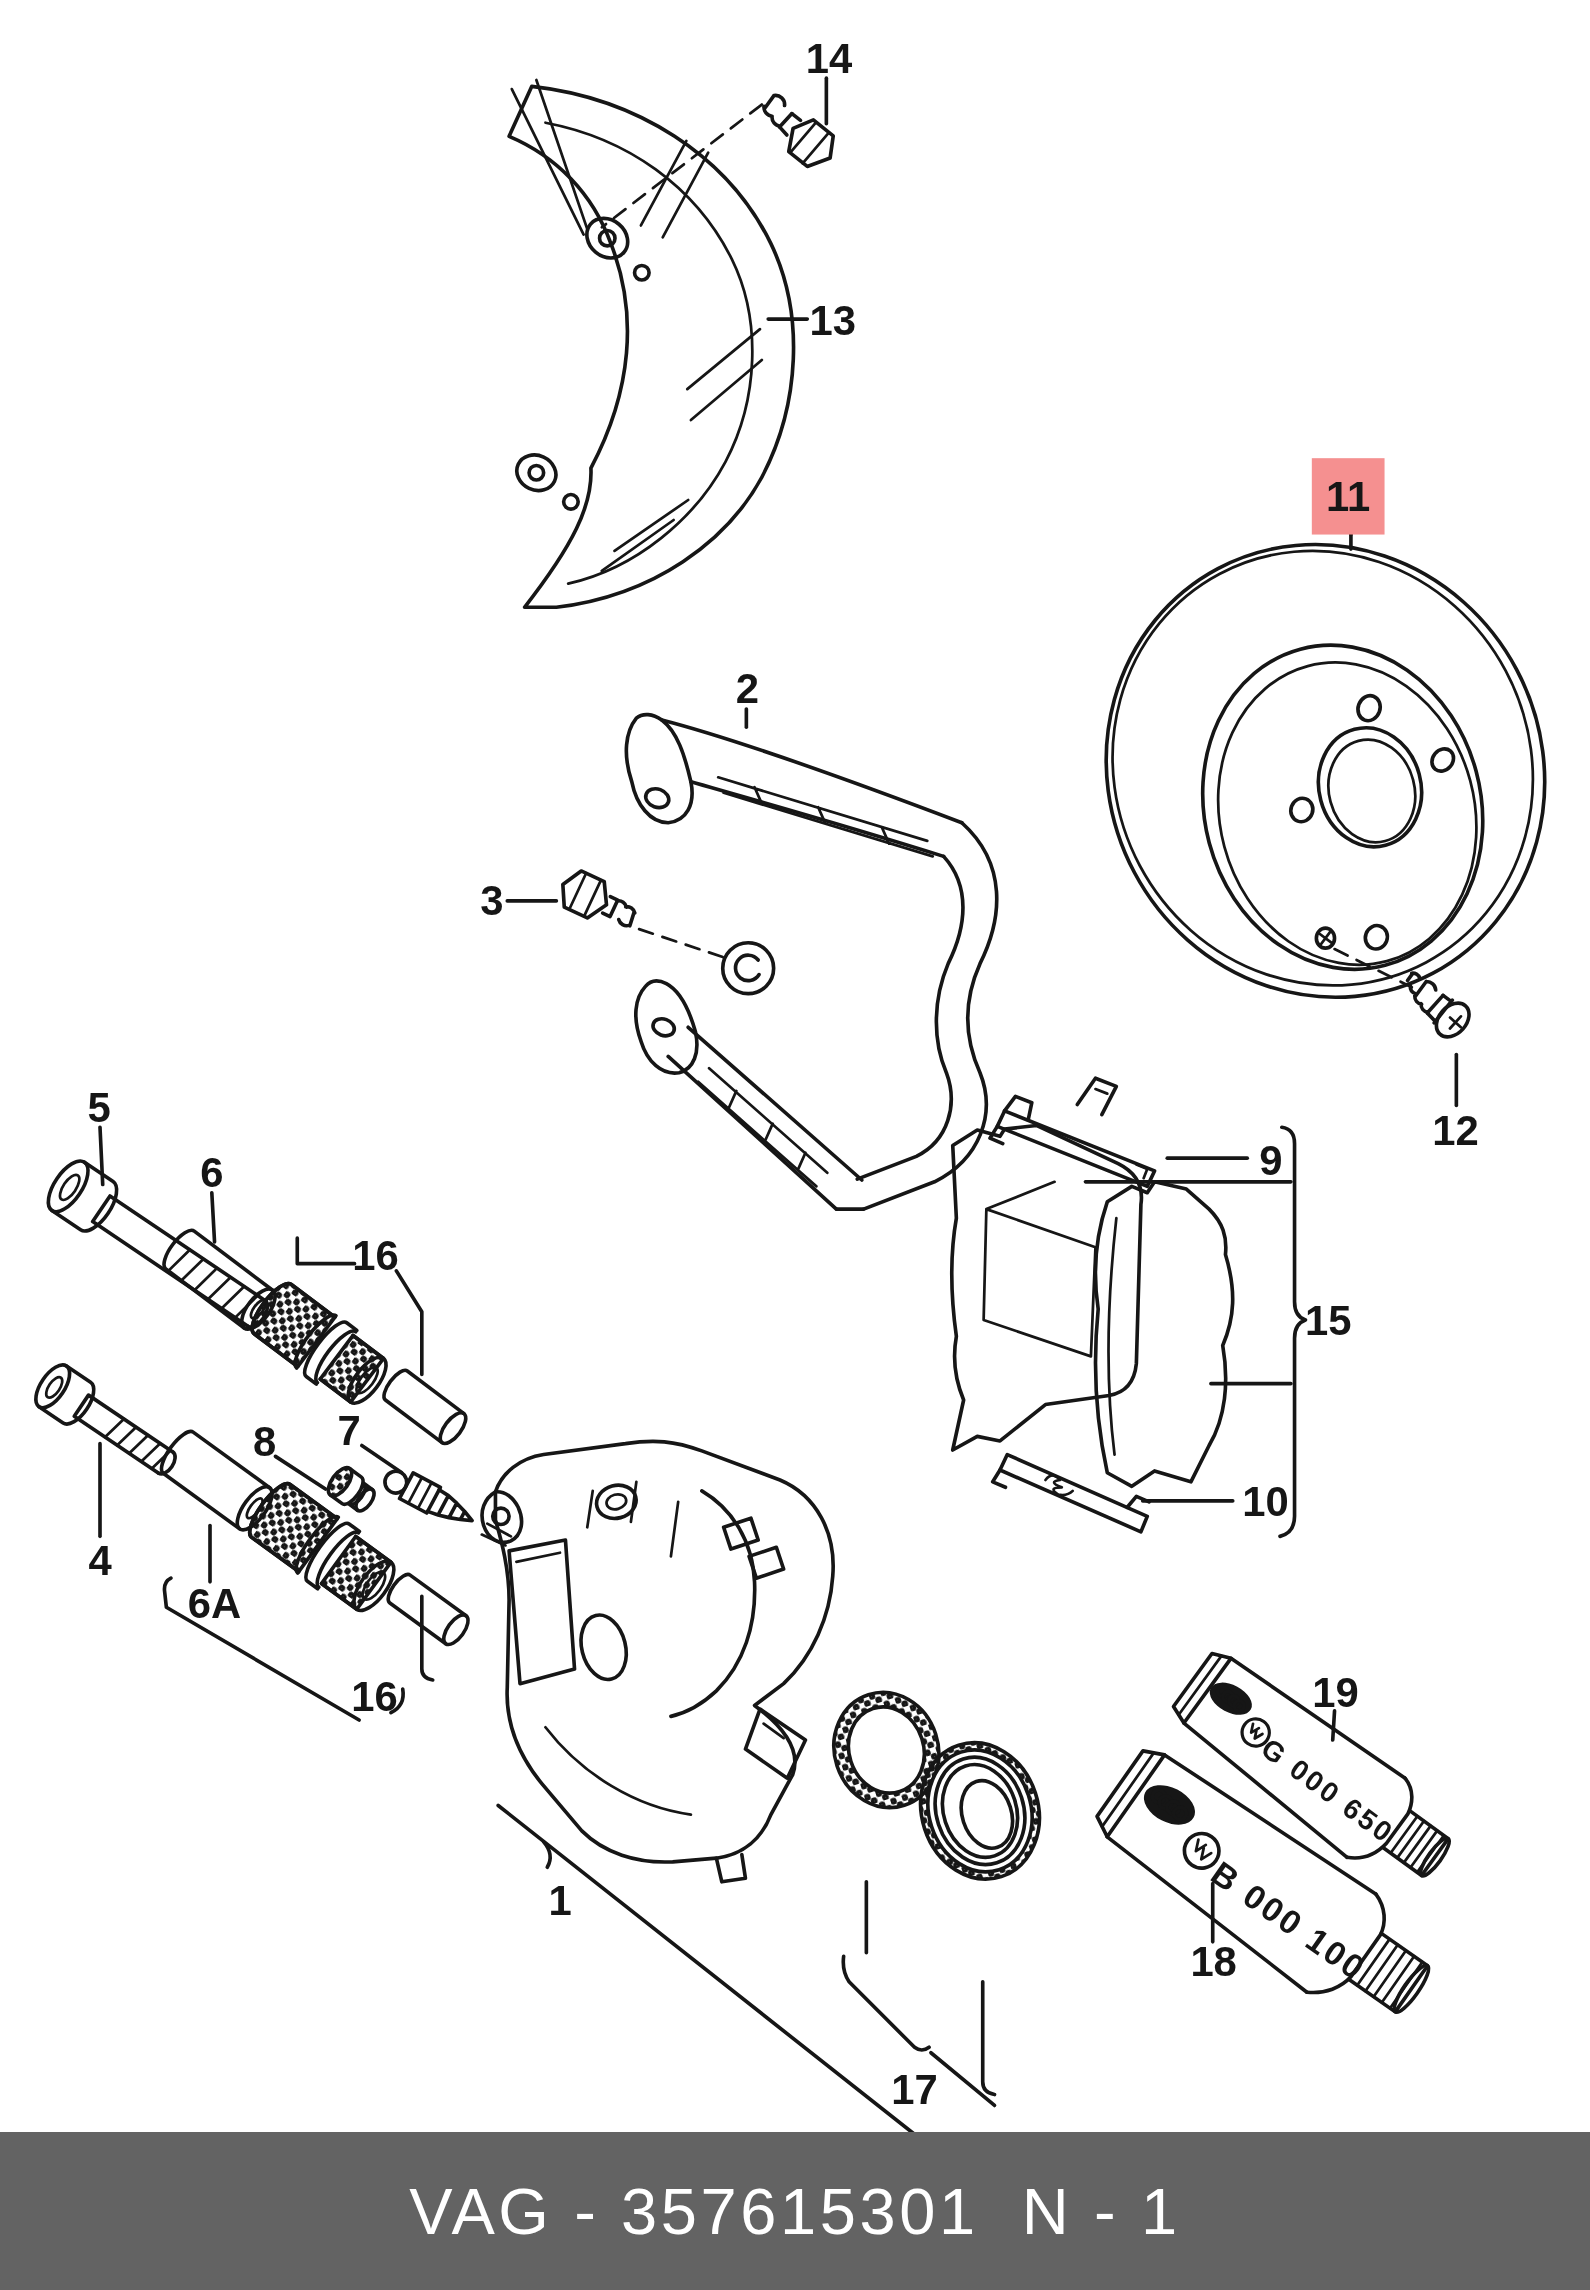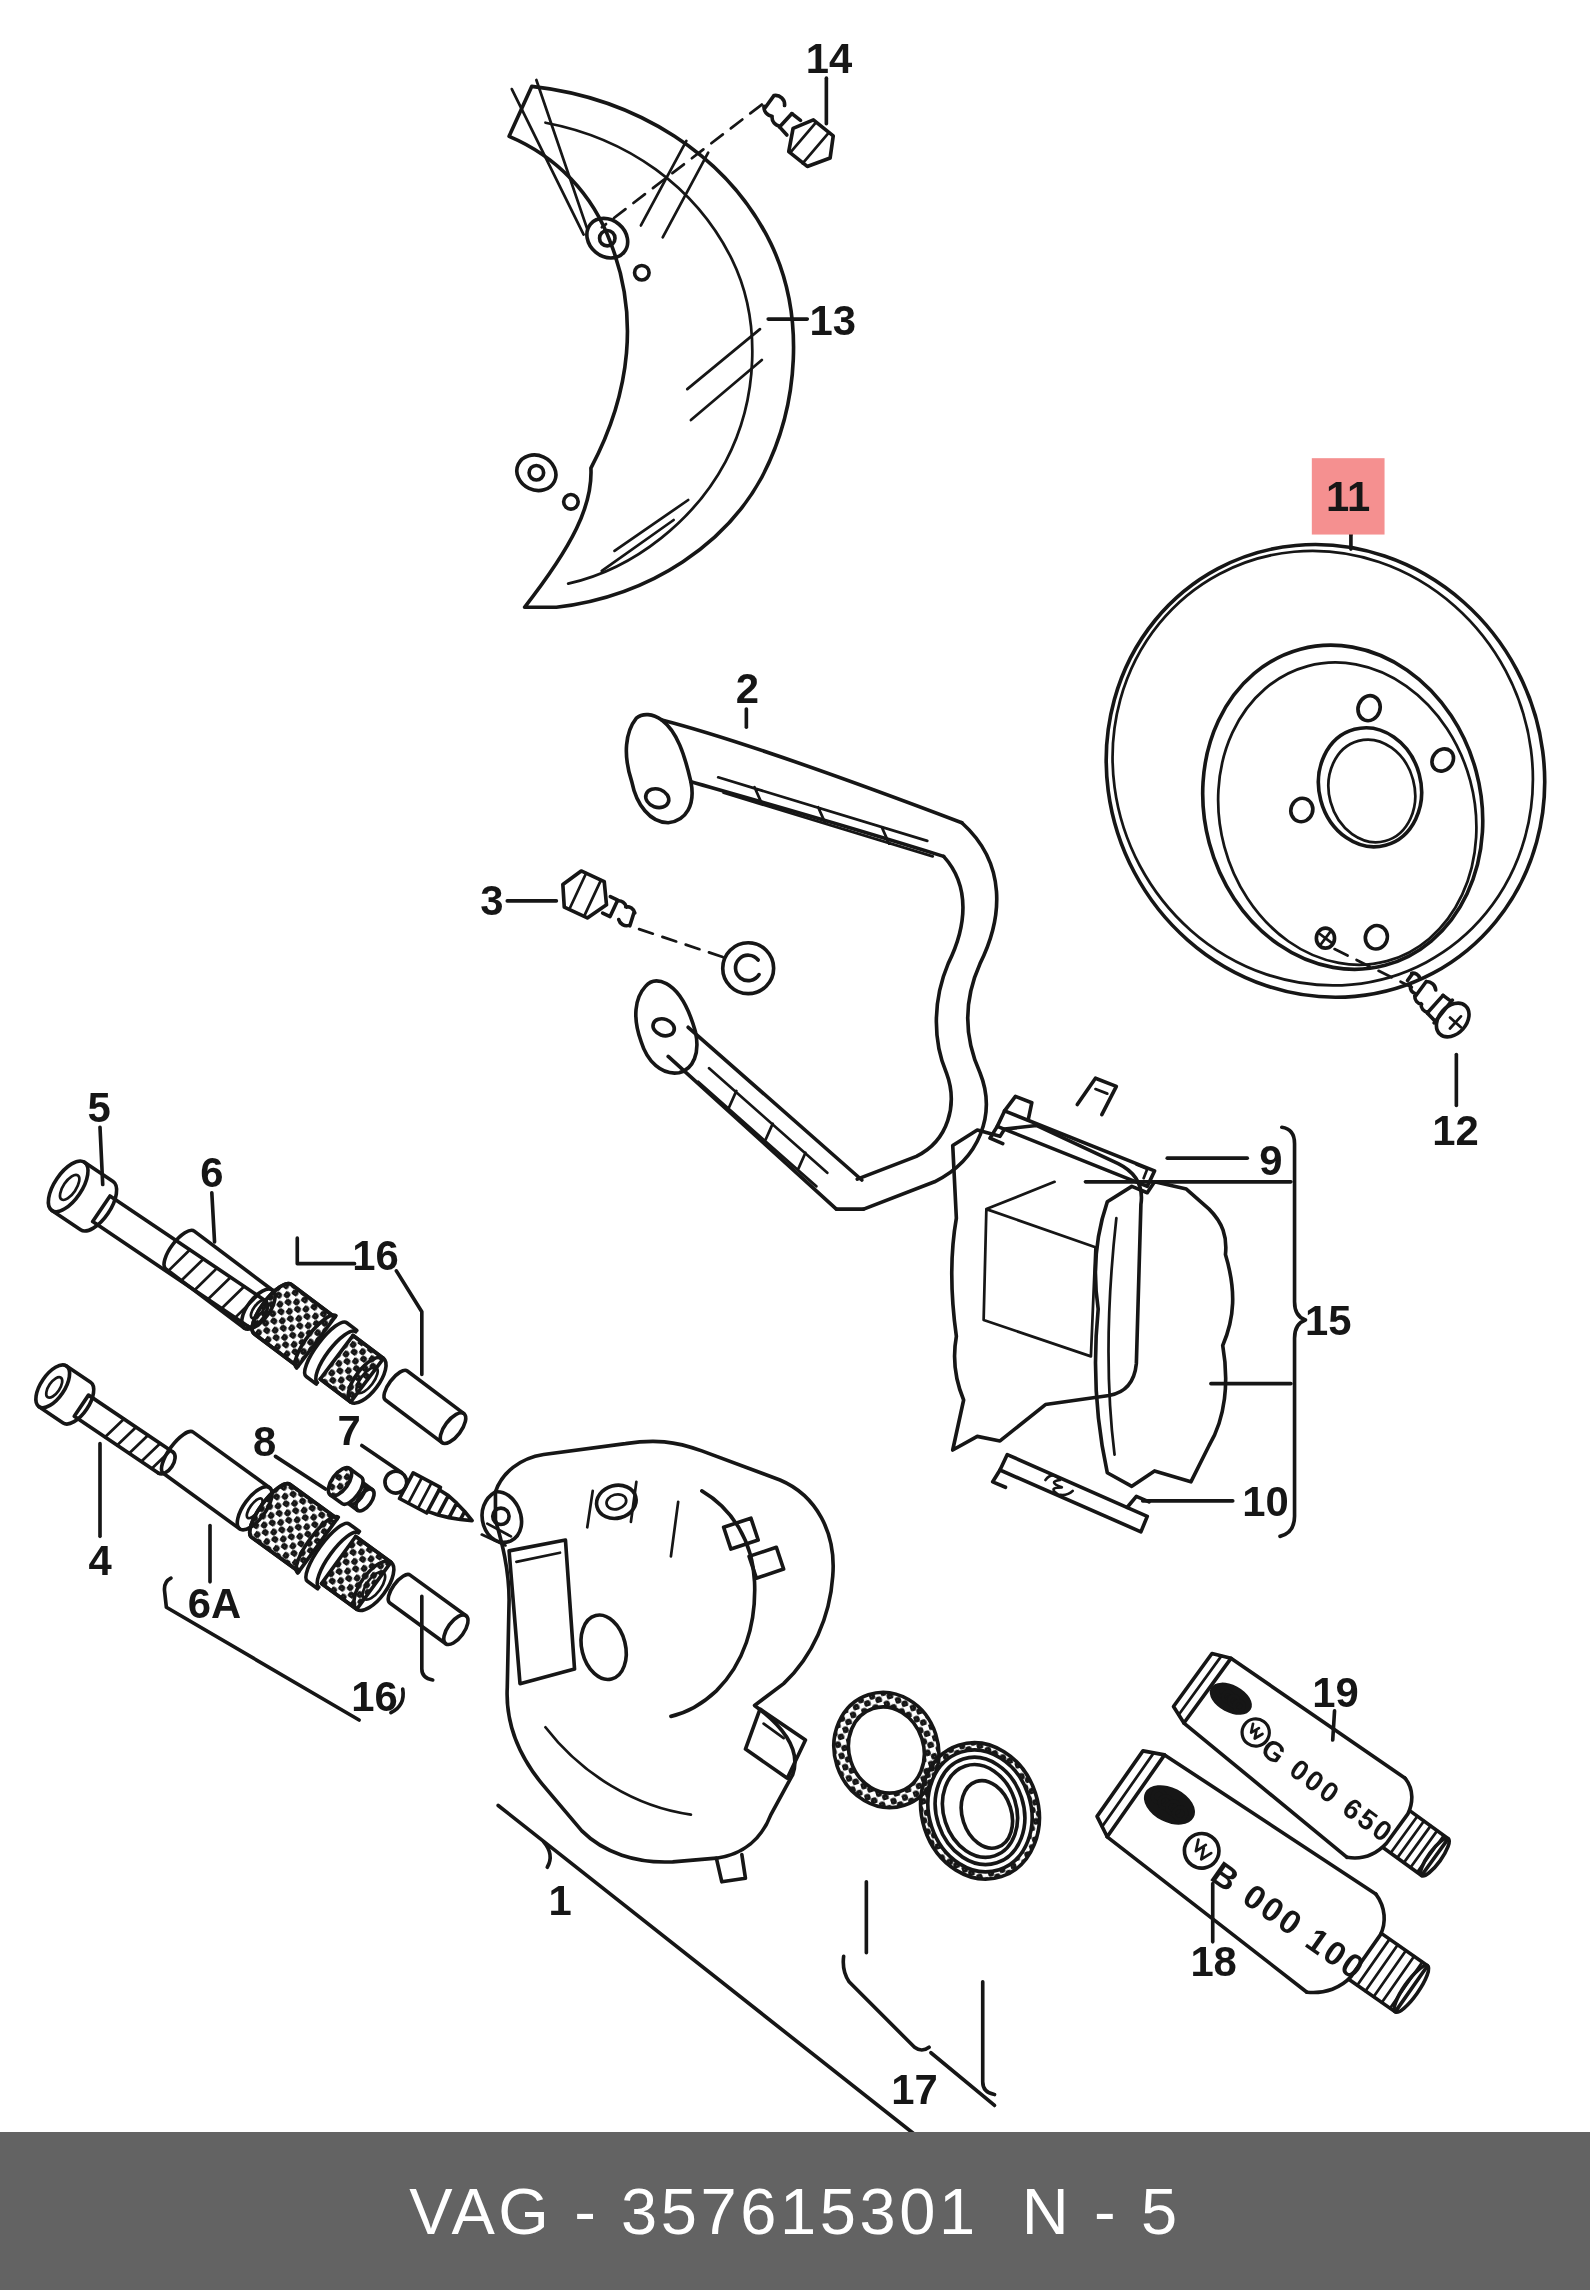--- a/index.html
+++ b/index.html
@@ -370,17 +370,17 @@
         <text x="1398" y="1292" class="plabel">9</text>
         <text x="1461" y="1468" class="plabel">15</text>
         <text x="1392" y="1668" class="plabel">10</text>
         <text x="1469" y="1878" class="plabel">19</text>
         <text x="1335" y="2174" class="plabel">18</text>
       </g>
 </svg>
 
 <div class="footer" style="background: rgb(99, 99, 99); color: rgb(255, 255, 255);">
   <span>VAG - 357615301</span>
-  <span>N - 5</span>
+  <span>N - 1</span>
 </div>
 
 </div>
 
 
 </body></html>

